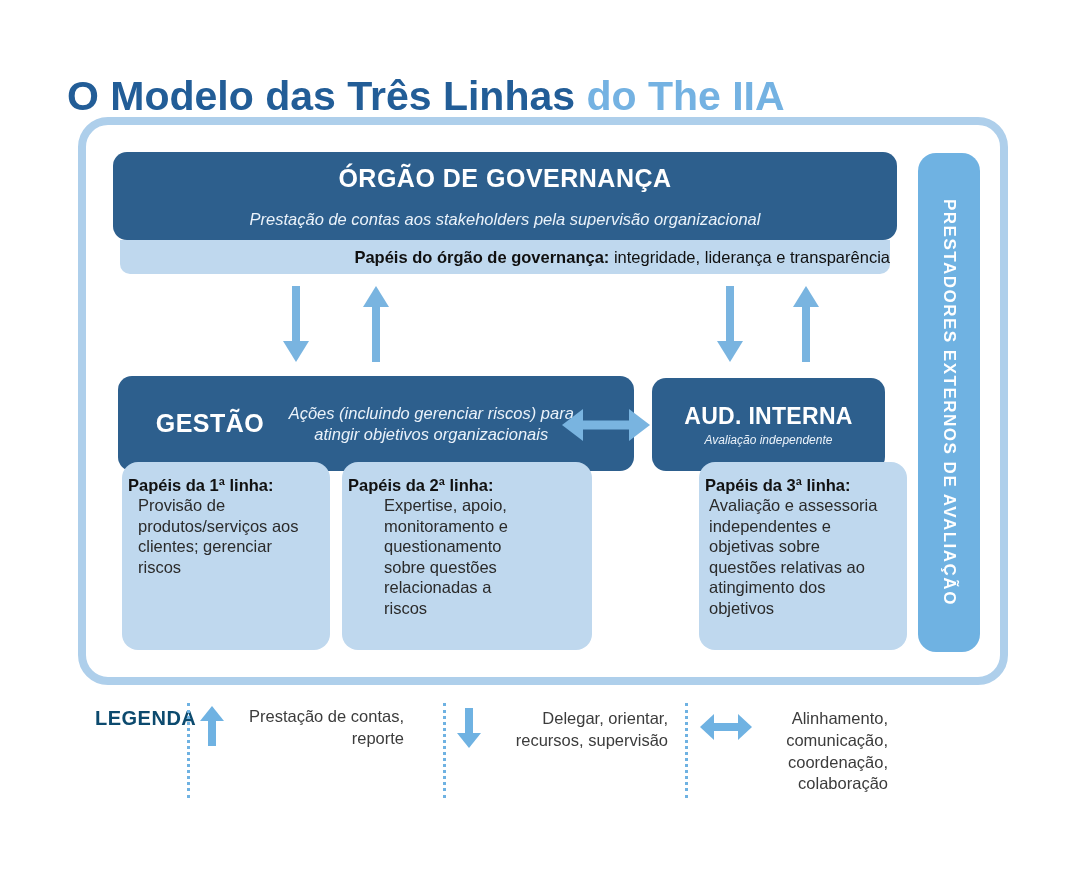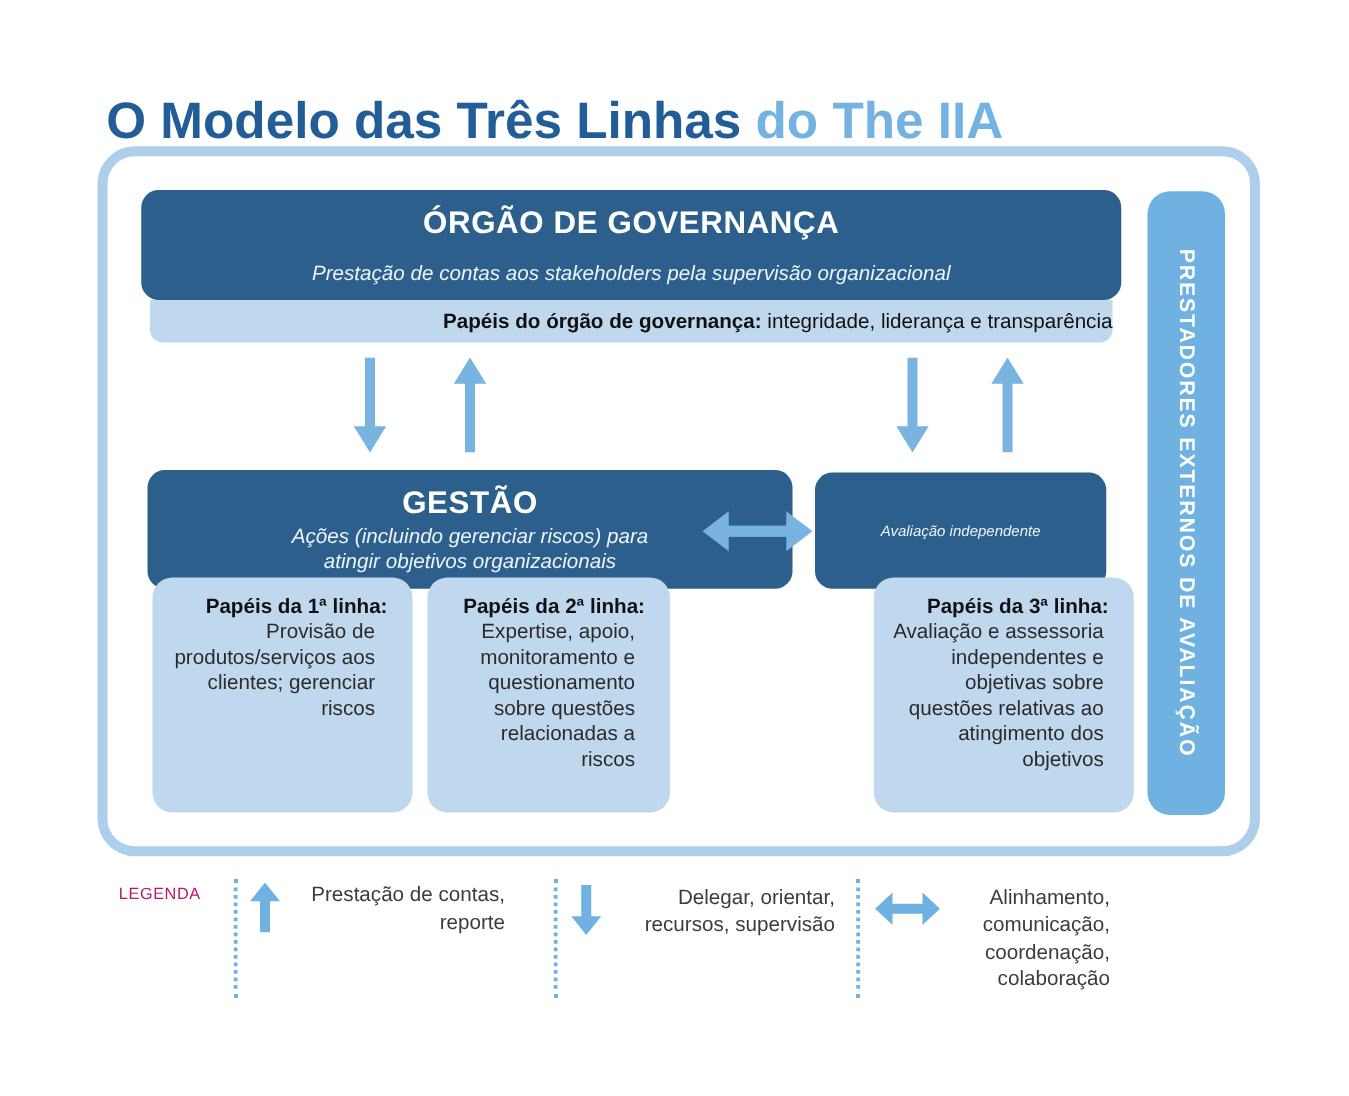--- a/index.html
+++ b/index.html
@@ -2,21 +2,21 @@
 <html><head>
 <meta charset="utf-8">
 <style>
   html,body{margin:0;padding:0;}
   body{
     width:1079px;height:877px;position:relative;background:#ffffff;
     font-family:"Liberation Sans", sans-serif;overflow:hidden;
   }
   
   .page-title{
-    position:absolute;left:85px;top:46px;font-size:41px;font-weight:bold;
+    position:absolute;left:67px;top:46px;font-size:41px;font-weight:bold;
     letter-spacing:0;white-space:nowrap;
   }
   .title-main{color:#225D97;}
   .title-accent{color:#74B2E2;}
 
   
   .frame{
     position:absolute;left:78px;top:117px;width:930px;height:568px;
     border:8px solid #AECFEB;border-radius:30px;background:#fff;
     box-sizing:border-box;
@@ -41,63 +41,63 @@
   
   .v-arrow{width:26px;height:76px;}
   .ar-d1{left:197px;top:161px;}
   .ar-u1{left:277px;top:161px;}
   .ar-d2{left:631px;top:161px;}
   .ar-u2{left:707px;top:161px;}
 
   
   .mgmt-box{
     left:32px;top:251px;width:516px;height:95px;background:#2D5F8D;
-    border-radius:14px;display:flex;flex-direction:column;align-items:center;
+    border-radius:14px;display:flex;flex-direction:row;align-items:center;
     justify-content:center;gap:2px;color:#fff;text-align:center;
   }
   .mgmt-title{font-size:25px;font-weight:bold;letter-spacing:0.5px;}
   .mgmt-sub{font-size:16.5px;font-style:italic;color:#EAF2FA;width:330px;line-height:1.22;}
   .audit-box{
     left:566px;top:253px;width:233px;height:93px;background:#2D5F8D;
     border-radius:14px;display:flex;flex-direction:column;align-items:center;
     justify-content:center;gap:3px;color:#fff;text-align:center;
   }
   .audit-title{font-size:23px;font-weight:bold;letter-spacing:0.3px;}
   .audit-sub{font-size:12px;font-style:italic;color:#EAF2FA;}
   .h-arrow{left:476px;top:282px;width:88px;height:36px;}
 
   
   .col{
     top:337px;height:188px;background:#BFD8EE;border-radius:16px;
-    box-sizing:border-box;padding:13px 20px 0 6px;text-align:right;
+    box-sizing:border-box;padding:13px 20px 0 6px;text-align:left;
     font-size:16.5px;color:#2B2B2B;line-height:1.24;
   }
   .col1{left:36px;width:208px;}
-  .col2{left:256px;width:194px;}
+  .col2{left:256px;width:250px;}
   .col3{left:613px;width:208px;}
   .col-head{font-weight:bold;color:#111;}
   .col-body{margin:0 auto;}
   .col1 .col-body{width:162px;}
   .col2 .col-body{width:152px;}
   .col3 .col-body{width:174px;}
 
   
   .vbar{
     left:832px;top:28px;width:62px;height:499px;background:#6FB2E2;
     border-radius:18px;display:flex;align-items:center;justify-content:center;
   }
   .vbar-text{
     writing-mode:vertical-rl;text-orientation:mixed;white-space:nowrap;
     color:#fff;font-weight:bold;font-size:17px;letter-spacing:1.5px;
   }
 
   
   .legend{position:absolute;left:0;top:700px;width:1079px;height:140px;}
   .legend > *{position:absolute;}
-  .legend-label{left:95px;top:7px;font-size:13px;font-weight:normal;color:#be185d;letter-spacing:0.5px;}
+  .legend-label{left:95px;top:7px;font-size:20px;font-weight:bold;color:#0c4a6e;letter-spacing:0.5px;}
   .sep{top:3px;height:95px;width:0;border-left:3px dotted #6FB2E2;}
   .sep1{left:187px;}
   .sep2{left:443px;}
   .sep3{left:685px;}
   .li-icon-up{left:200px;top:6px;width:24px;height:40px;}
   .li-icon-down{left:457px;top:8px;width:24px;height:40px;}
   .li-icon-both{left:700px;top:12px;width:52px;height:30px;}
   .li-text{font-size:16.5px;color:#3C3C3C;line-height:1.32;text-align:right;}
   .lt1{left:232px;top:6px;width:172px;}
   .lt2{left:490px;top:8px;width:178px;}
@@ -138,20 +138,21 @@
     <div class="mgmt-sub">Ações (incluindo gerenciar riscos) para atingir objetivos organizacionais</div>
   </div>
 
   <svg class="h-arrow" viewBox="0 0 88 36">
     <polygon points="0,18 21,2 21,34" fill="#79B4E0"></polygon>
     <polygon points="88,18 67,2 67,34" fill="#79B4E0"></polygon>
     <rect x="17" y="13.5" width="54" height="9" fill="#79B4E0"></rect>
   </svg>
 
   <div class="audit-box">
+    <div class="audit-title">AUD. INTERNA</div>
     <div class="audit-sub">Avaliação independente</div>
   </div>
 
   <div class="col col1">
     <div class="col-head">Papéis da 1ª linha:</div>
     <div class="col-body">Provisão de produtos/serviços aos clientes; gerenciar riscos</div>
   </div>
   <div class="col col2">
     <div class="col-head">Papéis da 2ª linha:</div>
     <div class="col-body">Expertise, apoio, monitoramento e questionamento sobre questões relacionadas a riscos</div>

